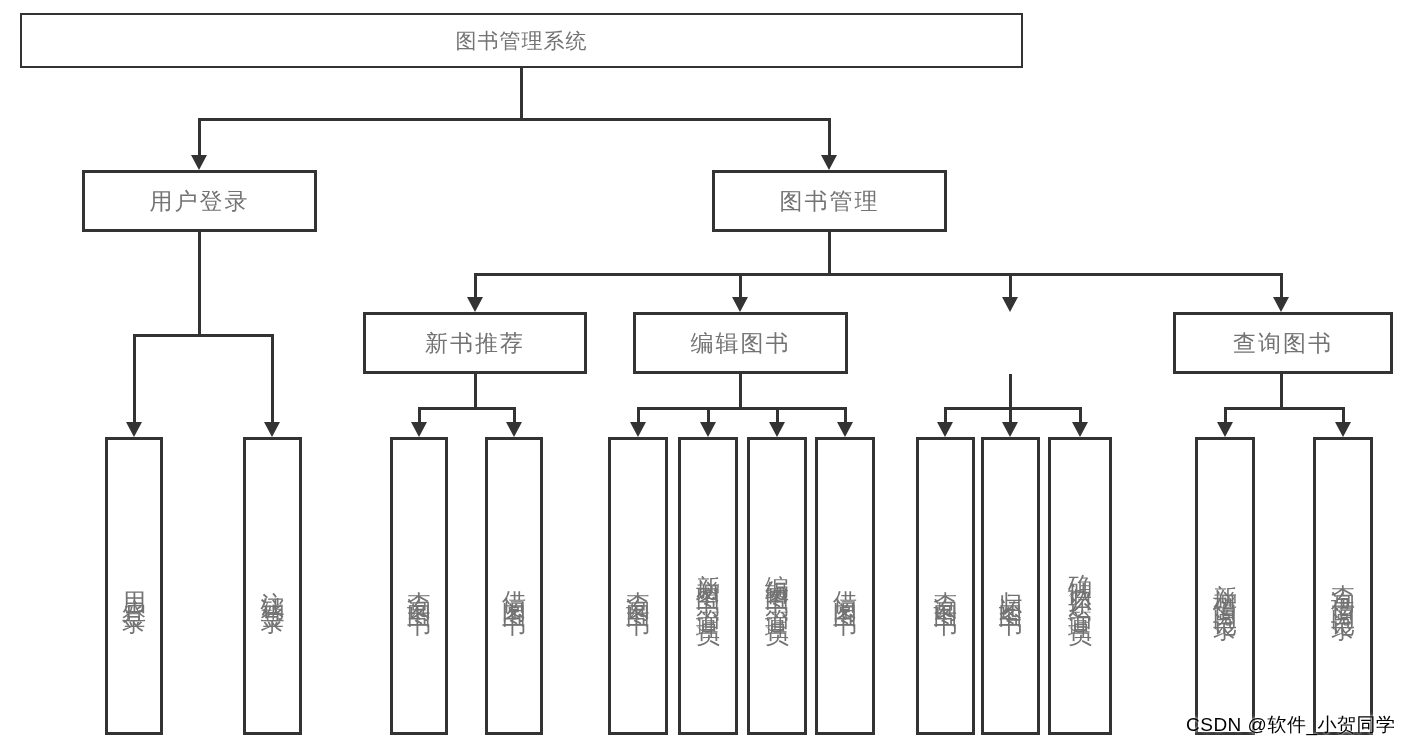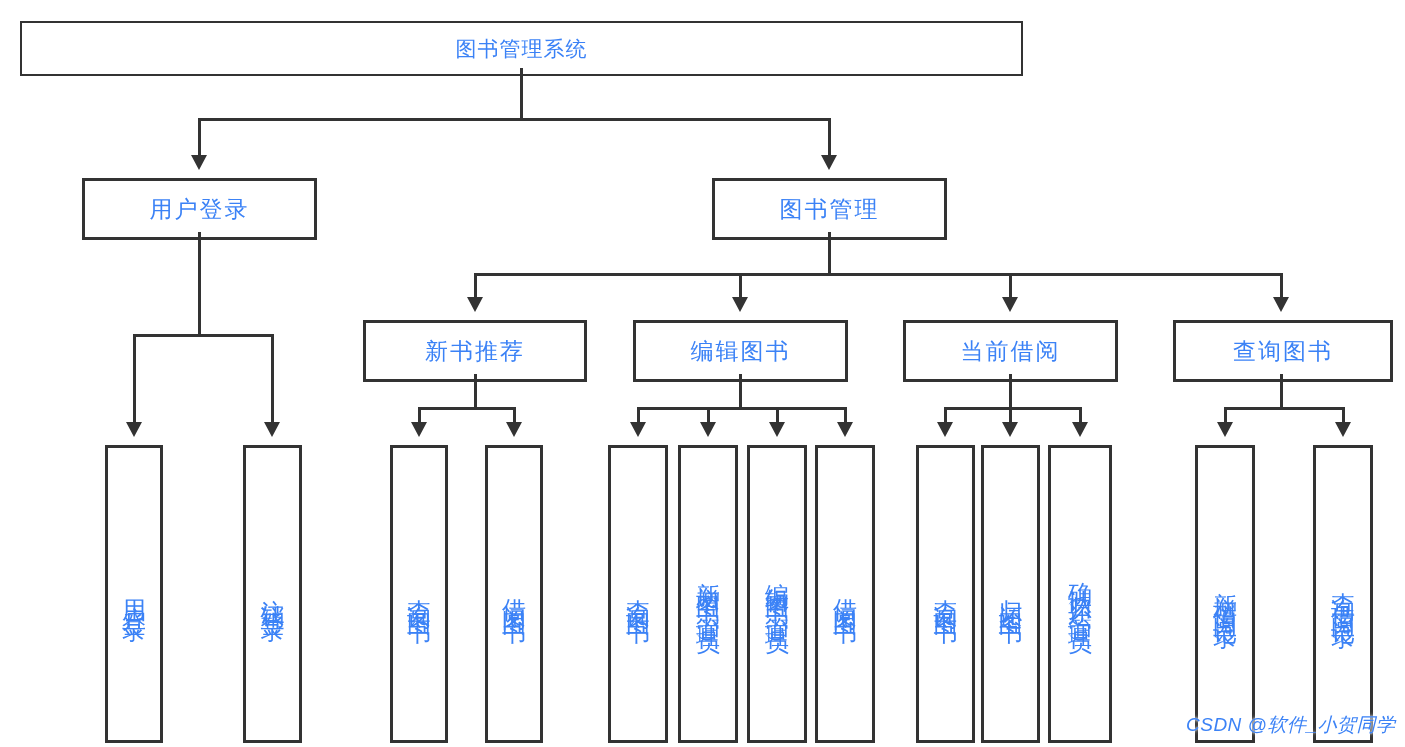--- a/index.html
+++ b/index.html
@@ -8,65 +8,62 @@
     width:1405px;height:747px;
     background:#ffffff;
     font-family:"Liberation Sans","DejaVu Sans",sans-serif;
     overflow:hidden;
   }
   .box{
     position:absolute;
     box-sizing:border-box;
     border:3px solid #333333;
     background:#ffffff;
-    color:#3b82f6;
+    color:#737373;
     display:flex;align-items:center;justify-content:center;
     text-align:center;
-    margin-top:8px;
   }
   .hbox{font-size:23px;letter-spacing:2px;}
   .rootbox{border-width:2px;font-size:21px;letter-spacing:1px;}
   .vbox{
     writing-mode:vertical-rl;
     font-size:24px;
     letter-spacing:7px;
     line-height:1;
   }
   .line{position:absolute;background:#333333;}
   .arrow{
     position:absolute;width:0;height:0;
     border-left:8px solid transparent;
     border-right:8px solid transparent;
     border-top:15px solid #333333;
   }
   .watermark{
     position:absolute;
     left:1186px;top:712px;
     font-size:19px;
-    color:#3b82f6;
+    color:#000000;
     letter-spacing:0.5px;
     white-space:nowrap;
     z-index:10;
     text-shadow:0 0 2px #ffffff,0 0 4px #ffffff;
-    font-style:italic;
   }
 </style>
 </head>
 <body>
 
 <div id="canvas">
 
   <div class="box hbox rootbox" style="left:20px;top:13px;width:1003px;height:55px;">图书管理系统</div>
 
   <div class="box hbox" style="left:82px;top:170px;width:235px;height:62px;">用户登录</div>
   <div class="box hbox" style="left:712px;top:170px;width:235px;height:62px;">图书管理</div>
 
   <div class="box hbox" style="left:363px;top:312px;width:224px;height:62px;">新书推荐</div>
   <div class="box hbox" style="left:633px;top:312px;width:215px;height:62px;">编辑图书</div>
-  <div class="box hbox" style="left:903px;top:312px;width:215px;height:62px;">当前借阅</div>
   <div class="box hbox" style="left:1173px;top:312px;width:220px;height:62px;">查询图书</div>
 
   <div class="box vbox" style="left:105px;top:437px;width:58px;height:298px;">用户登录</div>
   <div class="box vbox" style="left:243px;top:437px;width:59px;height:298px;">注销登录</div>
 
   <div class="box vbox" style="left:390px;top:437px;width:58px;height:298px;">查询图书</div>
   <div class="box vbox" style="left:485px;top:437px;width:58px;height:298px;">借阅图书</div>
 
   <div class="box vbox" style="left:608px;top:437px;width:60px;height:298px;">查询图书</div>
   <div class="box vbox" style="left:678px;top:437px;width:60px;height:298px;">新增图书（管理员）</div>

